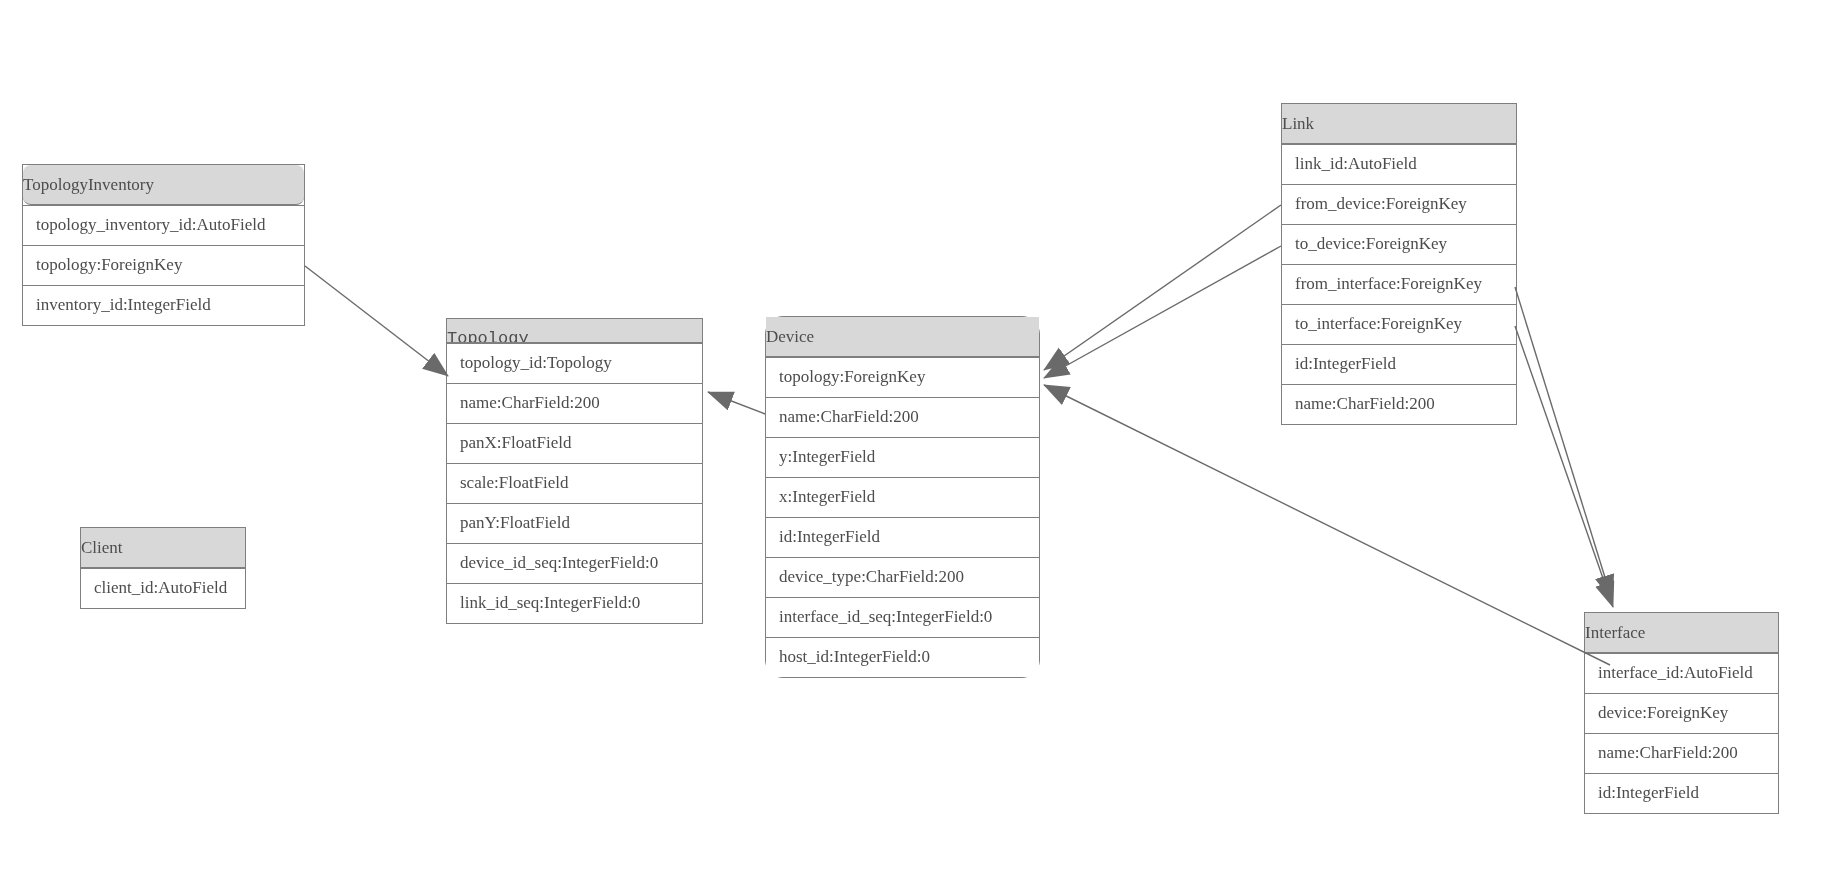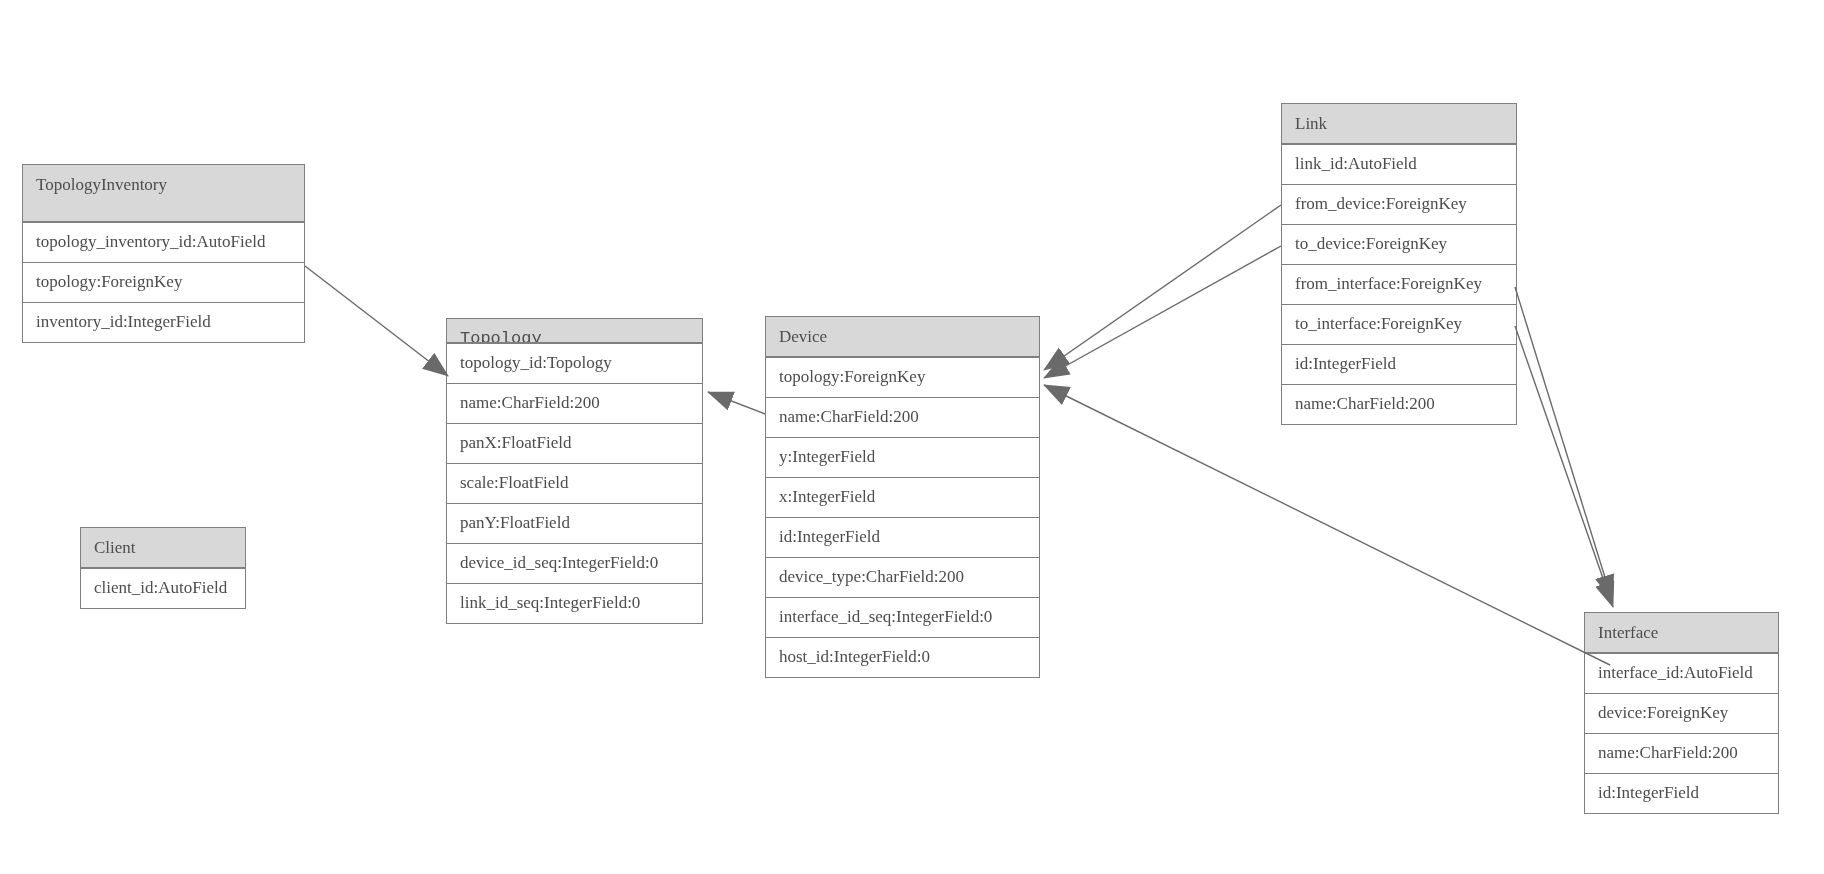--- a/index.html
+++ b/index.html
@@ -31,21 +31,20 @@
     box-sizing:border-box;
     border:1px solid var(--border);
     background:var(--row-fill);
     color:var(--text);
     font-size:17px;
   }
   .table-header{
     box-sizing:border-box;
     height:40px;
     line-height:39px;
-    padding-left:13px;
     background:var(--header-fill);
     border-bottom:1px solid var(--border);
     white-space:nowrap;
     overflow:hidden;
   }
   .table-row{
     box-sizing:border-box;
     height:40px;
     line-height:38px;
     padding-left:13px;
@@ -59,40 +58,40 @@
     stroke-width:1.4;
     fill:none;
   }
 </style>
 </head>
 <body>
 
 <div class="canvas">
   <div class="tables-layer">
       <div class="model-table" style="left: 22px; top: 164px; width: 283px;">
-        <div class="table-header" style="height: 57px;">TopologyInventory</div>
+        <div class="table-header" style="height: 40px; border-radius: 8px;">TopologyInventory</div>
         <div class="table-row" style="height: 40px;">topology_inventory_id:AutoField</div>
         <div class="table-row" style="height: 40px;">topology:ForeignKey</div>
         <div class="table-row" style="height: 40px;">inventory_id:IntegerField</div>
       </div>
       <div class="model-table" style="left: 446px; top: 318px; width: 257px;">
         <div class="table-header" style="height: 24px; font-family: Liberation Mono, monospace;">Topology</div>
         <div class="table-row" style="height: 40px;">topology_id:Topology</div>
         <div class="table-row" style="height: 40px;">name:CharField:200</div>
         <div class="table-row" style="height: 40px;">panX:FloatField</div>
         <div class="table-row" style="height: 40px;">scale:FloatField</div>
         <div class="table-row" style="height: 40px;">panY:FloatField</div>
         <div class="table-row" style="height: 40px;">device_id_seq:IntegerField:0</div>
         <div class="table-row" style="height: 40px;">link_id_seq:IntegerField:0</div>
       </div>
       <div class="model-table" style="left: 80px; top: 527px; width: 166px;">
         <div class="table-header" style="height: 40px;">Client</div>
         <div class="table-row" style="height: 40px;">client_id:AutoField</div>
       </div>
-      <div class="model-table" style="left: 765px; top: 316px; width: 275px;">
+      <div class="model-table" style="left: 765px; top: 316px; width: 275px; border-radius: 18px;">
         <div class="table-header" style="height: 40px;">Device</div>
         <div class="table-row" style="height: 40px;">topology:ForeignKey</div>
         <div class="table-row" style="height: 40px;">name:CharField:200</div>
         <div class="table-row" style="height: 40px;">y:IntegerField</div>
         <div class="table-row" style="height: 40px;">x:IntegerField</div>
         <div class="table-row" style="height: 40px;">id:IntegerField</div>
         <div class="table-row" style="height: 40px;">device_type:CharField:200</div>
         <div class="table-row" style="height: 40px;">interface_id_seq:IntegerField:0</div>
         <div class="table-row" style="height: 40px;">host_id:IntegerField:0</div>
       </div>

